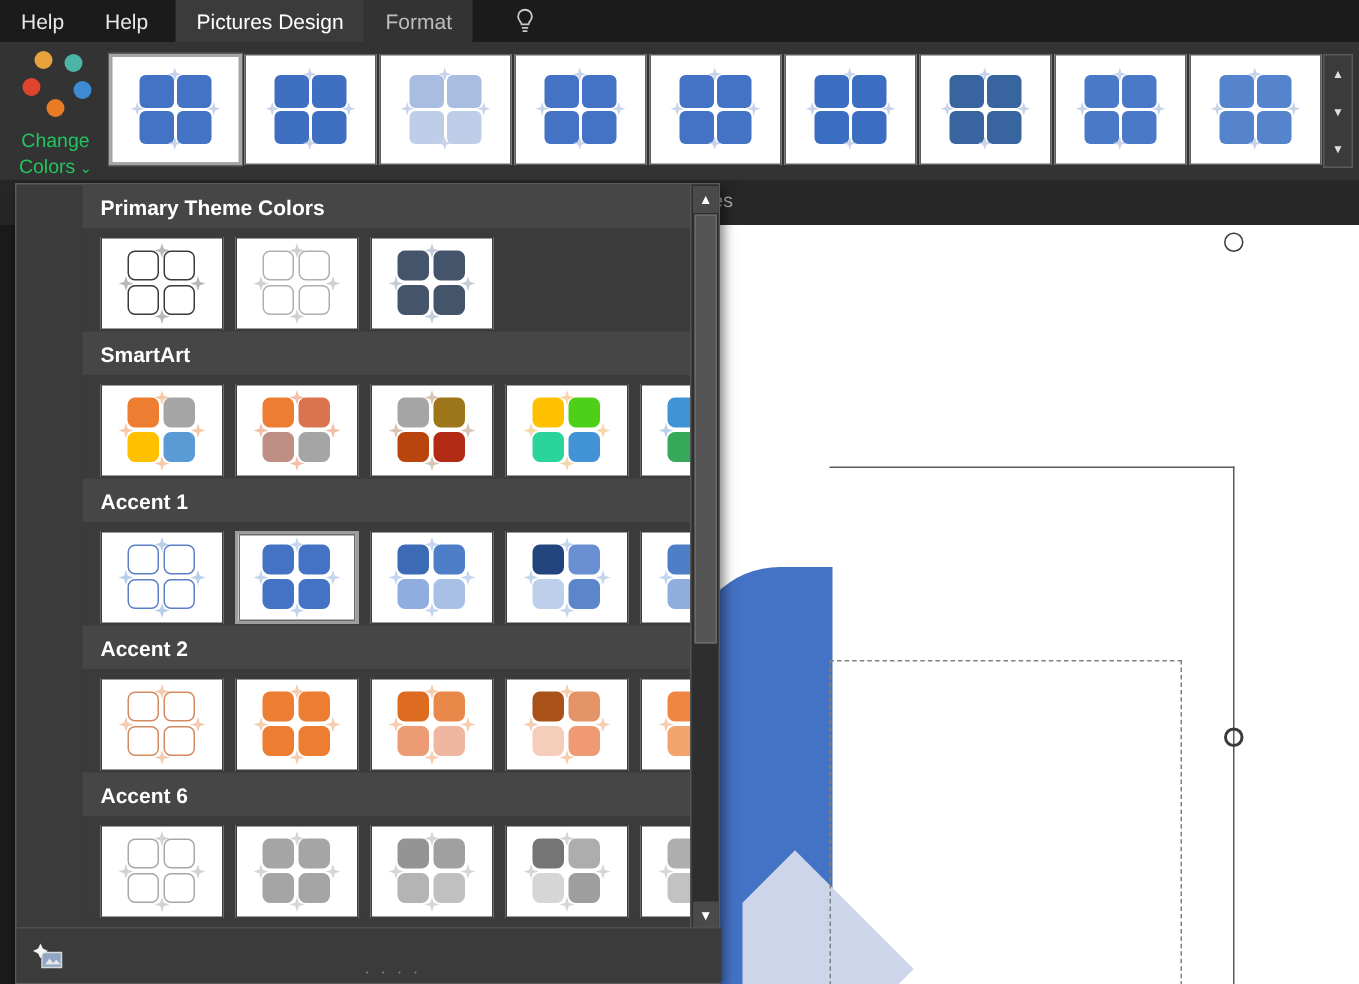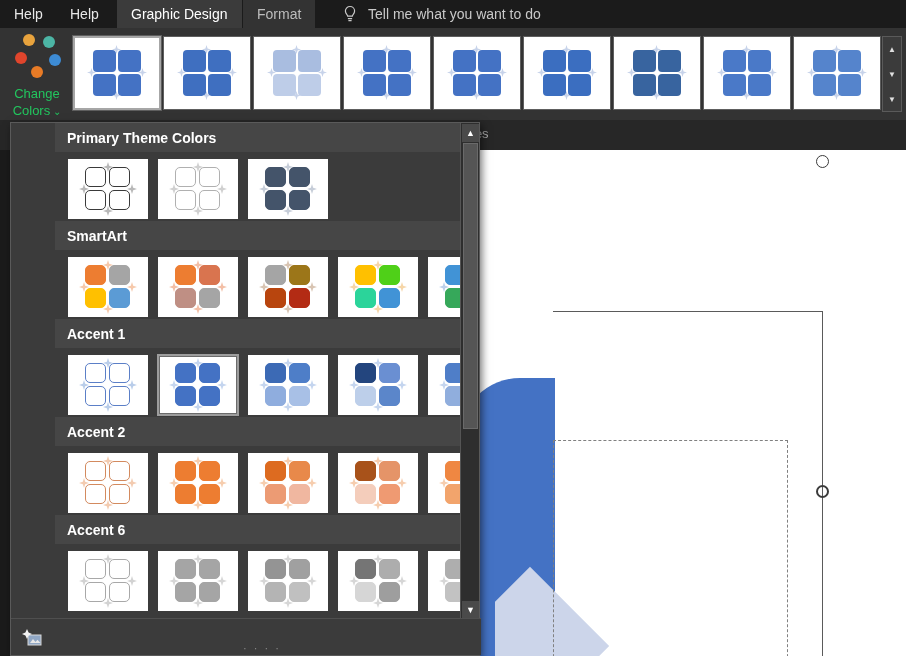--- a/index.html
+++ b/index.html
@@ -216,27 +216,26 @@
     <div class="sel-line"></div>
   </div>
   <div class="smart-text">s</div>
   <div class="doc-gutter-left"></div>
   <div class="sel-handle handle-top"></div>
   <div class="sel-handle handle-mid"></div>
 
   <div class="tabbar">
     <div class="tab" style="left:0px">Help</div>
     <div class="tab" style="left:56px">Help</div>
-    <div class="tab active" style="left:117px">Graphic Design</div>
+    <div class="tab active" style="left:117px">Pictures Design</div>
     <div class="tab dim" style="left:243px">Format</div>
     <svg class="bulb" viewBox="0 0 18 19">
       <path d="M9 1.5c-2.6 0-4.6 2-4.6 4.5 0 1.8 1 2.9 1.7 3.8.4.5.6.9.6 1.4h4.6c0-.5.2-.9.6-1.4.7-.9 1.7-2 1.7-3.8 0-2.5-2-4.5-4.6-4.5z" fill="none" stroke="#c9c9c9" stroke-width="1.2"></path>
       <path d="M6.9 13.6h4.2M7.4 15.7h3.2" stroke="#c9c9c9" stroke-width="1.2" fill="none"></path>
     </svg>
-    <div class="tellme" style="left:368px">Tell me what you want to do</div>
   </div>
 
   <div class="ribbon"></div>
   <div class="ribbon-lower"></div>
   <div class="styles-label">les</div>
 
   <div class="chg-colors">
     <div class="chg-dots">
       <div class="dot" id="cd0" style="left: 12px; top: 0px; background: rgb(232, 163, 61);"></div>
       <div class="dot" id="cd1" style="left: 32px; top: 2px; background: rgb(76, 181, 165);"></div>

